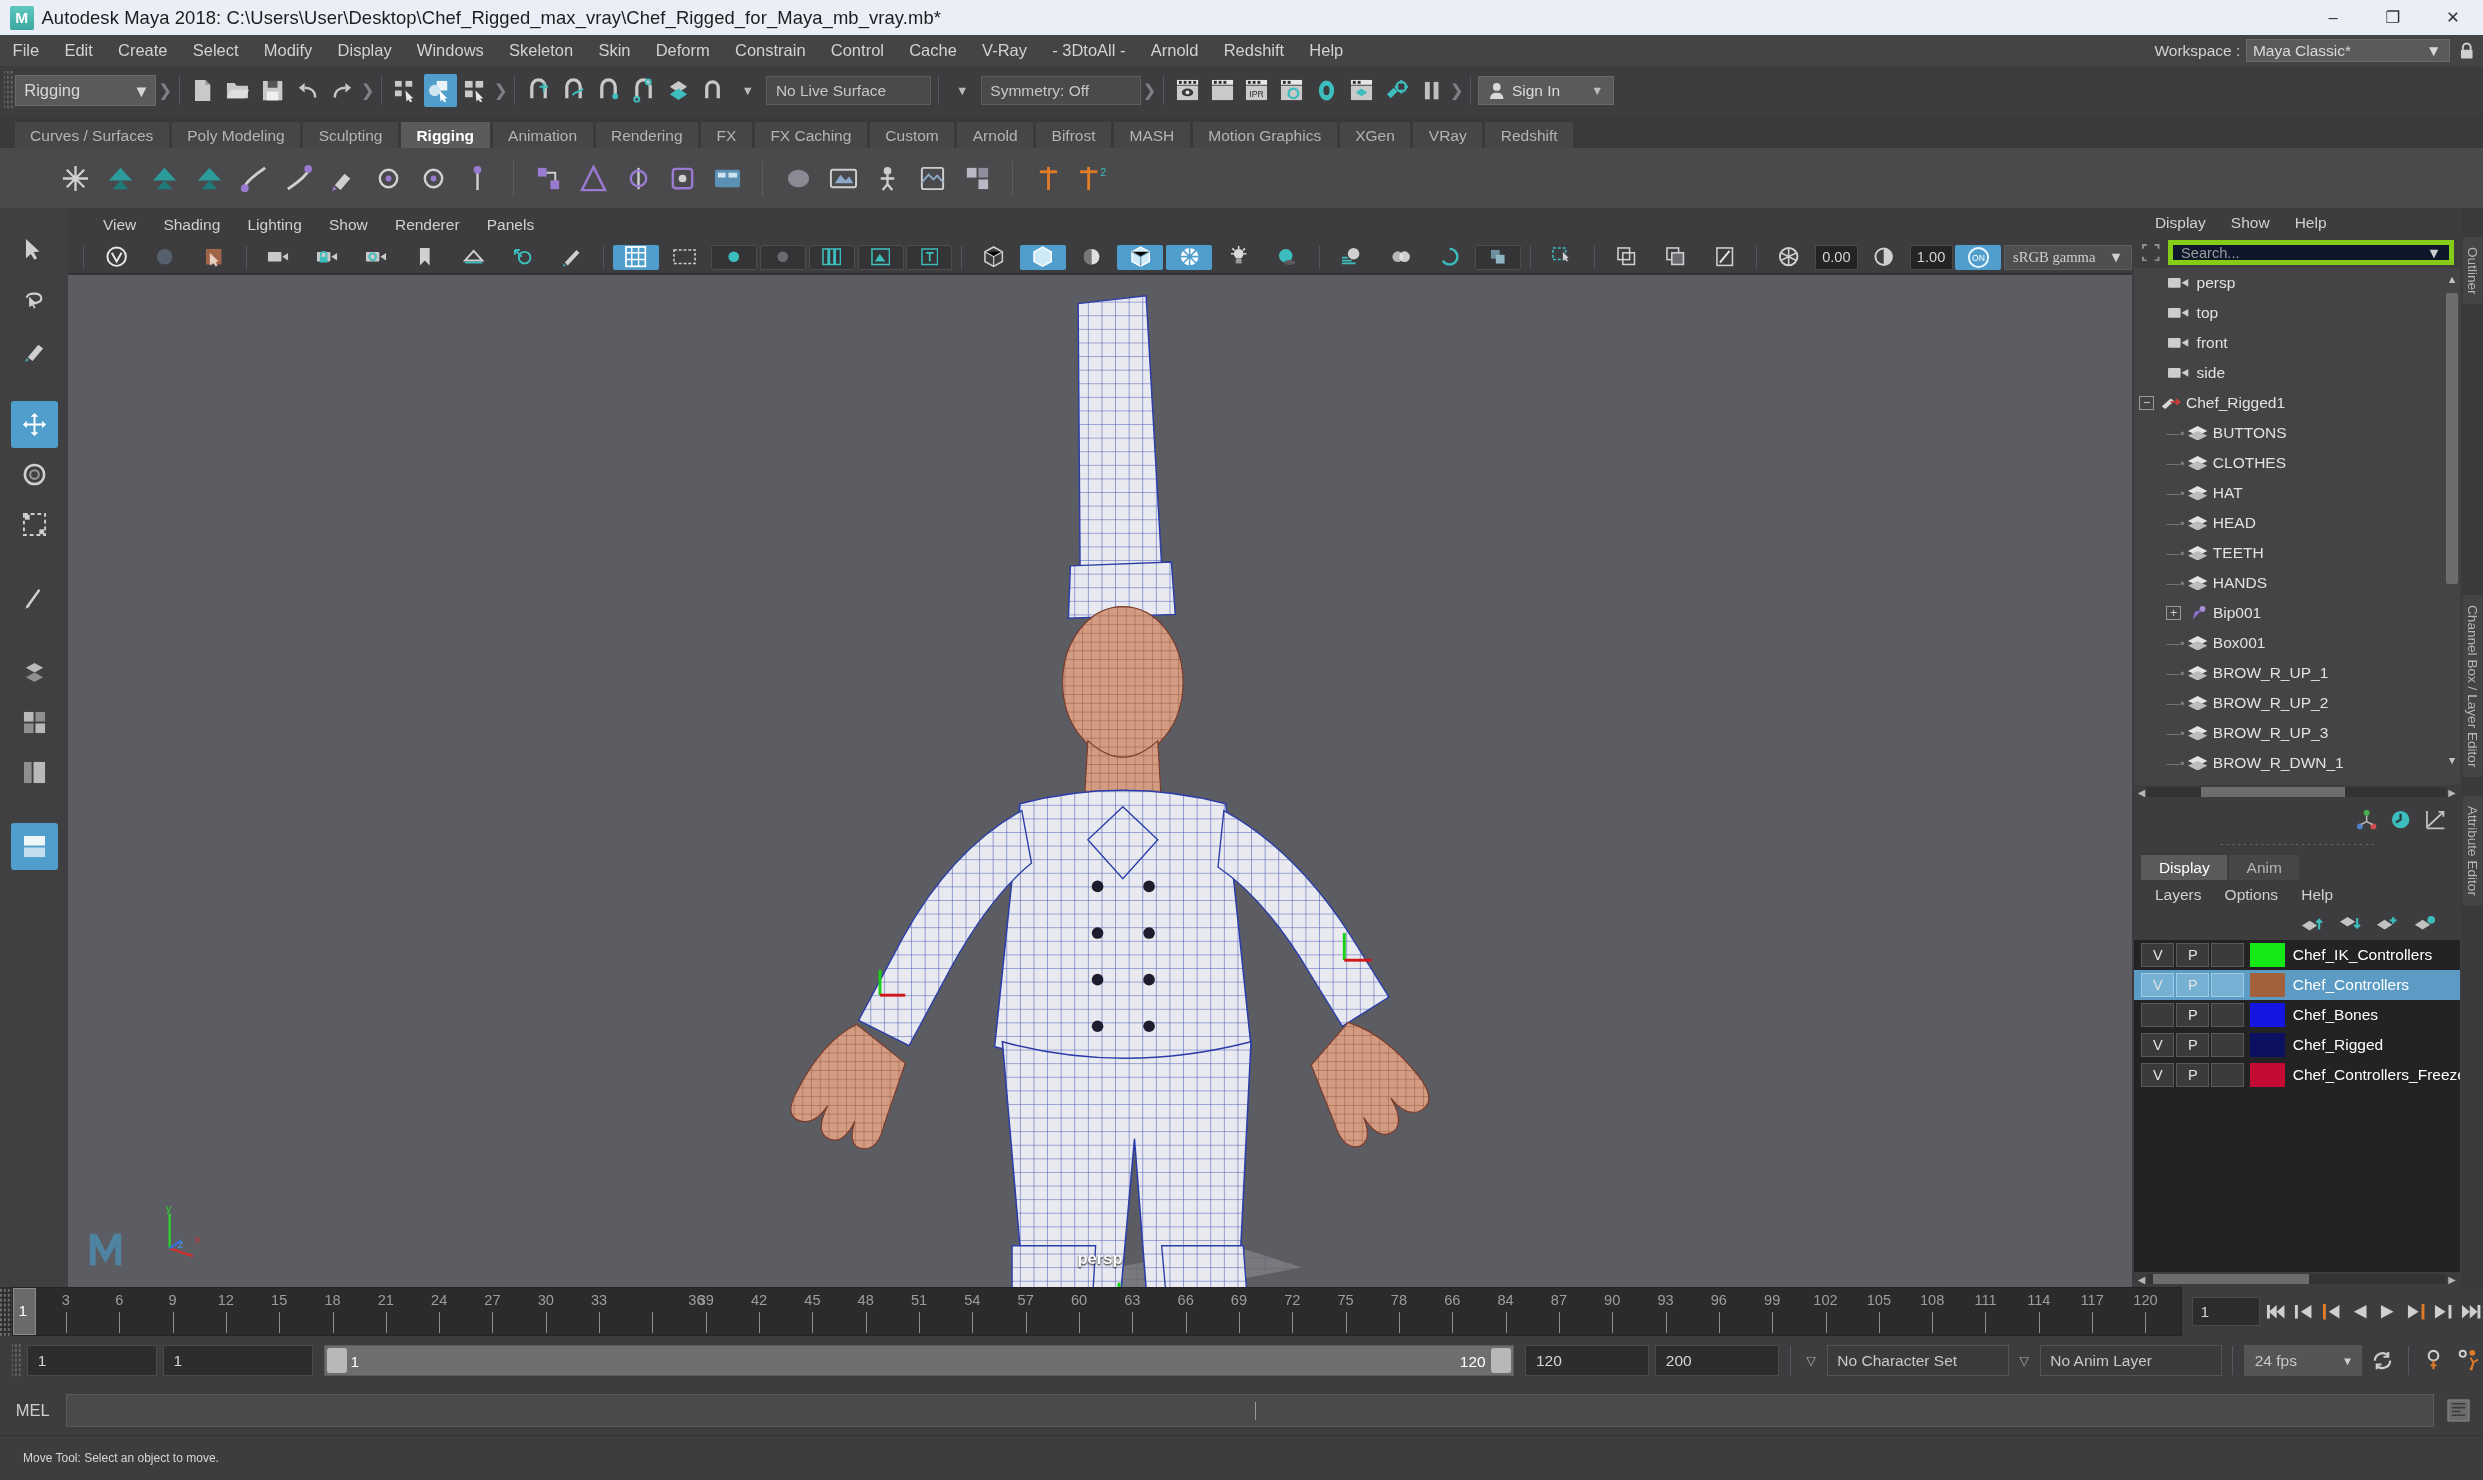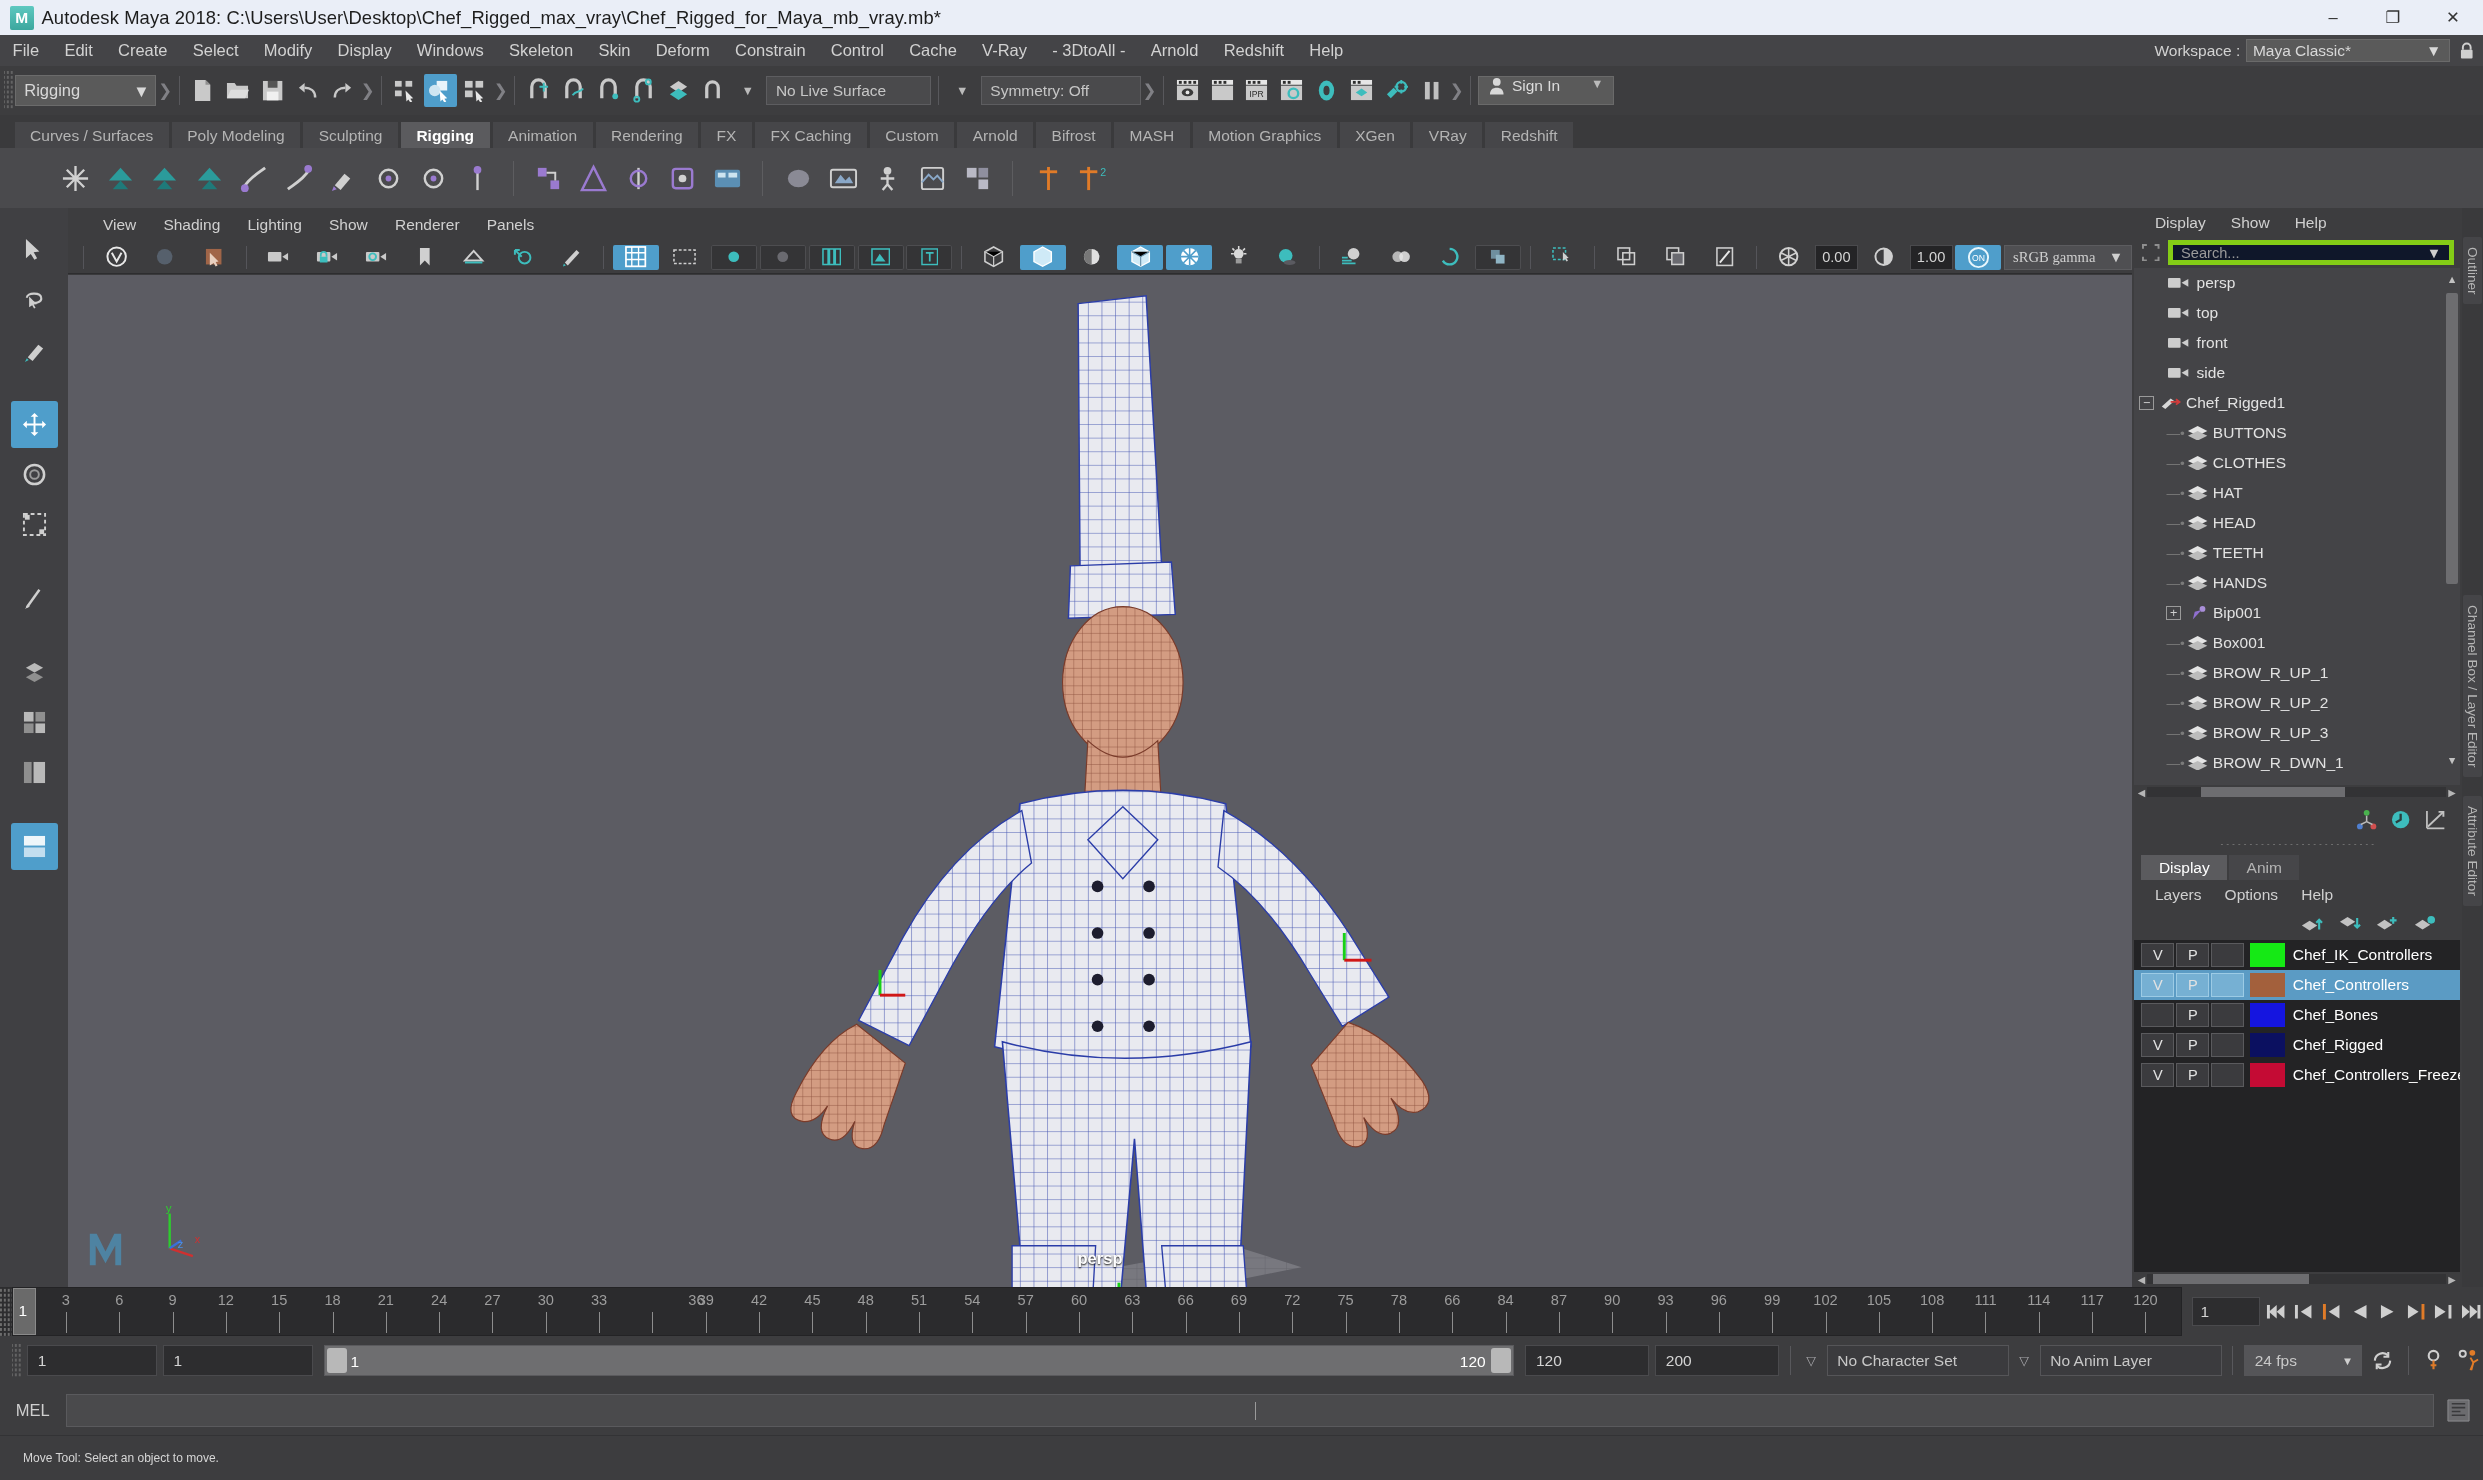--- a/index.html
+++ b/index.html
@@ -67,21 +67,21 @@
   }
   .tbtn.on{ background:#4f9ecb; }
   .sep{ width:1px;height:29px;background:#58585c;margin:0 4.9px;flex:0 0 auto; }
   .sepArrow{ width:13.6px;height:29px;flex:0 0 auto;display:flex;align-items:center;justify-content:center;color:#808085;font-size:16.5px; }
   .fieldbox{
     height:29px;background:#4a4a4c;border:1px solid #5d5d60;
     display:flex;align-items:center;padding:0 8.7px;font-size:15.5px;color:#c6c6c6;
   }
   .signin{
     height:29px;background:#5a5a5a;border:1px solid #6a6a6a;display:flex;
-    gap:7.8px;padding:0 9.7px;font-size:15.5px;color:#dcdcdc;min-width:116px;
+    align-items:center;gap:7.8px;padding:0 9.7px;font-size:15.5px;color:#dcdcdc;min-width:116px;
   }
   
   #shelftabs{
     height:33px;background:#3a3a3c;display:flex;align-items:flex-end;
     padding-left:13.6px;font-size:15.5px;
   }
   #shelftabs .st{
     padding:0 15.5px;height:27px;line-height:27px;color:#b4b4b4;
     background:#464649;border:1px solid #3a3a3c;border-bottom:none;margin-right:1px;
     white-space:nowrap;

